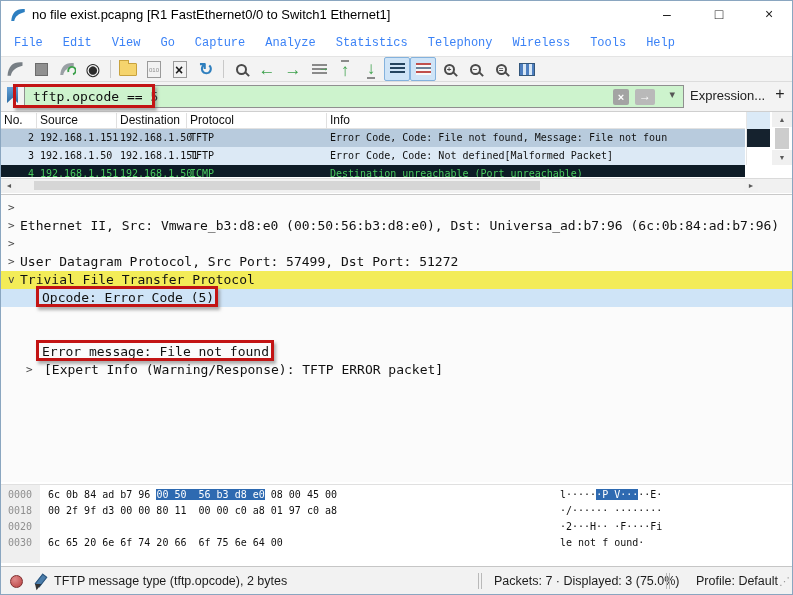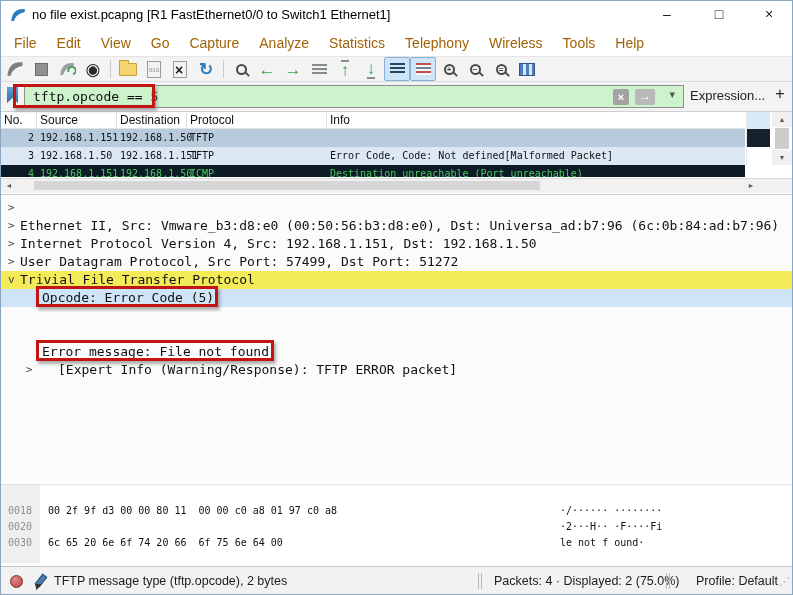--- a/index.html
+++ b/index.html
@@ -13,21 +13,21 @@
   .frame { inset:0; border:1px solid #8aa6c0; pointer-events:none; z-index:99; }
 
   
   .titlebar { left:0; top:0; width:793px; height:30px; background:#fff; }
   .title-text { left:32px; top:0; line-height:30px; font-size:13px; color:#000; }
   .winctl { top:0; width:34px; height:30px; text-align:center; line-height:28px; font-size:14px; color:#222; }
   .fin-title { left:9px; top:6px; }
 
   
   .menubar { left:0; top:30px; width:793px; height:26px; background:#fff; display:flex; align-items:center; padding-left:4px; }
-  .menu-item { padding:0 10px; font-size:14px; color:#a16207; line-height:24px; }
+  .menu-item { padding:0 10px; font-size:12px; color:#3b82f6; line-height:24px;font-family:Liberation Mono, monospace; }
 
   
   .toolbar { left:0; top:56px; width:793px; height:26px; background:#f3f3f3; border-top:1px solid #e4e4e4; border-bottom:1px solid #dcdcdc; display:flex; align-items:center; padding-left:2px; }
   .tbtn { width:26px; height:24px; display:flex; align-items:center; justify-content:center; position:relative; flex:0 0 auto; }
   .tbtn.pressed { background:#cfe4f7; border:1px solid #84b2dd; border-radius:2px; }
   .tdiv { width:1px; height:18px; background:#c9c9c9; margin:0 4px; flex:0 0 auto; }
   .g { font-size:17px; line-height:1; }
   .green { color:#3ba04a; font-weight:bold; }
   .blue { color:#2f7fbe; font-weight:bold; }
   .sq-stop { width:13px; height:13px; background:#909090; border:1px solid #6c6c6c; }
@@ -79,21 +79,21 @@
   .hsb-r { left:744px; top:179px; width:14px; height:13px; line-height:13px; }
   .hsb-thumb { left:34px; top:181px; width:506px; height:9px; background:#d6d6d6; }
 
   
   .details { left:0; top:194px; width:793px; height:288px; background:#fbfbfb; border-top:1px solid #c9c9c9; font-size:13px; }
   .dline { position:absolute; left:0; width:793px; height:18px; white-space:pre; }
   .dline .dtext { position:absolute; top:1px; font-family:"DejaVu Sans Mono", monospace; }
   .dline .darr { position:absolute; top:2px; font-size:11px; color:#444; font-family:"DejaVu Sans Mono", monospace; }
   .lvl0 .darr{left:8px} .lvl0 .dtext{left:20px}
   .lvl1 .dtext{left:42px}
-  .lvl1e .darr{left:26px} .lvl1e .dtext{left:58px}
+  .lvl1e .darr{left:26px} .lvl1e .dtext{left:44px}
   .d-yellow { background:#f3ec58; }
   .d-sel { background:#cfe4f7; }
 
   
   .redbox { border:3px solid #c31414; box-shadow:2px 3px 3px rgba(110,110,110,.55); z-index:50; pointer-events:none; background:transparent; }
 
   
   .hexpane { left:0; top:484px; width:793px; height:78px; background:#fff; border-top:1px solid #e0e0e0; font-size:10px; }
   .hex-offcol { left:0; top:0; width:40px; height:78px; background:#efefef; }
   .hrow { position:absolute; left:0; width:793px; height:16px; white-space:pre; font-family:"DejaVu Sans Mono", monospace; }
@@ -243,20 +243,21 @@
     <span class="hsep" style="left:36px"></span>
       <span class="hsep" style="left:116px"></span>
     <span class="hsep" style="left:186px"></span>
       <span class="hsep" style="left:326px"></span>
   </div>
   <div class="abs prow row-sel mono">
     <span class="c-no">2</span>
     <span class="c-src">192.168.1.151</span>
     <span class="c-dst">192.168.1.50</span>
     <span class="c-pro">TFTP</span>
+    <span class="c-info">Error Code, Code: File not found, Message: File not foun</span>
   </div>
   <div class="abs prow row-alt mono">
     <span class="c-no">3</span>
     <span class="c-src">192.168.1.50</span>
     <span class="c-dst">192.168.1.151</span>
     <span class="c-pro">TFTP</span>
     <span class="c-info">Error Code, Code: Not defined[Malformed Packet]</span>
   </div>
   <div class="abs prow row-dark mono">
     <span class="c-no">4</span>
@@ -273,32 +274,37 @@
 <span class="abs vsb-thumb"></span>
 <span class="abs sbtn vsb-dn">▼</span>
 <div class="abs hsb"></div>
 <span class="abs sbtn hsb-l">◄</span>
 <span class="abs hsb-thumb"></span>
 <span class="abs sbtn hsb-r">►</span>
 
 <div class="abs details">
   <div class="dline lvl0" style="top:4px"><span class="darr">&gt;</span></div>
   <div class="dline lvl0" style="top:22px"><span class="darr">&gt;</span><span class="dtext">Ethernet II, Src: Vmware_b3:d8:e0 (00:50:56:b3:d8:e0), Dst: Universa_ad:b7:96 (6c:0b:84:ad:b7:96)</span></div>
-  <div class="dline lvl0" style="top:40px"><span class="darr">&gt;</span><span class="dtext">Internet Protocol Version 4, Src: 192.168.1.151, Dst: 192.168.1.50</span></div>
+  <div class="dline lvl0" style="top:40px"><span class="darr">&gt;</span></div>
   <div class="dline lvl0" style="top:58px"><span class="darr">&gt;</span><span class="dtext">User Datagram Protocol, Src Port: 57499, Dst Port: 51272</span></div>
   <div class="dline lvl0 d-yellow" style="top:76px"><span class="darr">v</span><span class="dtext">Trivial File Transfer Protocol</span></div>
   <div class="dline lvl1 d-sel" style="top:94px"><span class="dtext">Opcode: Error Code (5)</span></div>
   <div class="dline lvl1" style="top:148px"><span class="dtext">Error message: File not found</span></div>
   <div class="dline lvl1e" style="top:166px"><span class="darr">&gt;</span><span class="dtext">[Expert Info (Warning/Response): TFTP ERROR packet]</span></div>
 </div>
 <div class="abs redbox" style="left:36px; top:286px; width:182px; height:21px;"></div>
 <div class="abs redbox" style="left:36px; top:340px; width:238px; height:21px;"></div>
 
 <div class="abs hexpane">
   <div class="abs hex-offcol"></div>
+  <div class="hrow" style="top:2px">
+    <span class="hoff">0000</span>
+    <span class="hbytes"><span>6c 0b 84 ad b7 96 </span><span class="hl">00 50  56 b3 d8 e0</span><span> 08 00 45 00</span></span>
+    <span class="hascii"><span>l·····</span><span class="hl">·P V···</span><span>··E·</span></span>
+  </div>
   <div class="hrow" style="top:18px">
     <span class="hoff">0018</span>
     <span class="hbytes"><span>00 2f 9f d3 00 00 80 11  00 00 c0 a8 01 97 c0 a8</span></span>
     <span class="hascii"><span>·/······ ········</span></span>
   </div>
   <div class="hrow" style="top:34px">
     <span class="hoff">0020</span>
     <span class="hascii"><span>·2···H·· ·F····Fi</span></span>
   </div>
   <div class="hrow" style="top:50px">
@@ -306,17 +312,17 @@
     <span class="hbytes"><span>6c 65 20 6e 6f 74 20 66  6f 75 6e 64 00</span></span>
     <span class="hascii"><span>le not f ound·</span></span>
   </div>
 </div>
 
 <div class="abs statusbar">
   <span class="abs expert-dot"></span>
   <span class="pencil"></span>
   <span class="abs st-text st-field">TFTP message type (tftp.opcode), 2 bytes</span>
   <span class="abs st-sep" style="left:478px"></span>
-  <span class="abs st-text st-packets">Packets: 4 · Displayed: 2 (75.0%)</span>
+  <span class="abs st-text st-packets">Packets: 7 · Displayed: 3 (75.0%)</span>
   <span class="abs st-sep" style="left:666px"></span>
   <span class="abs st-text st-profile">Profile: Default</span>
   <span class="abs st-grip">⋰</span>
 </div>
 
 </body></html>

